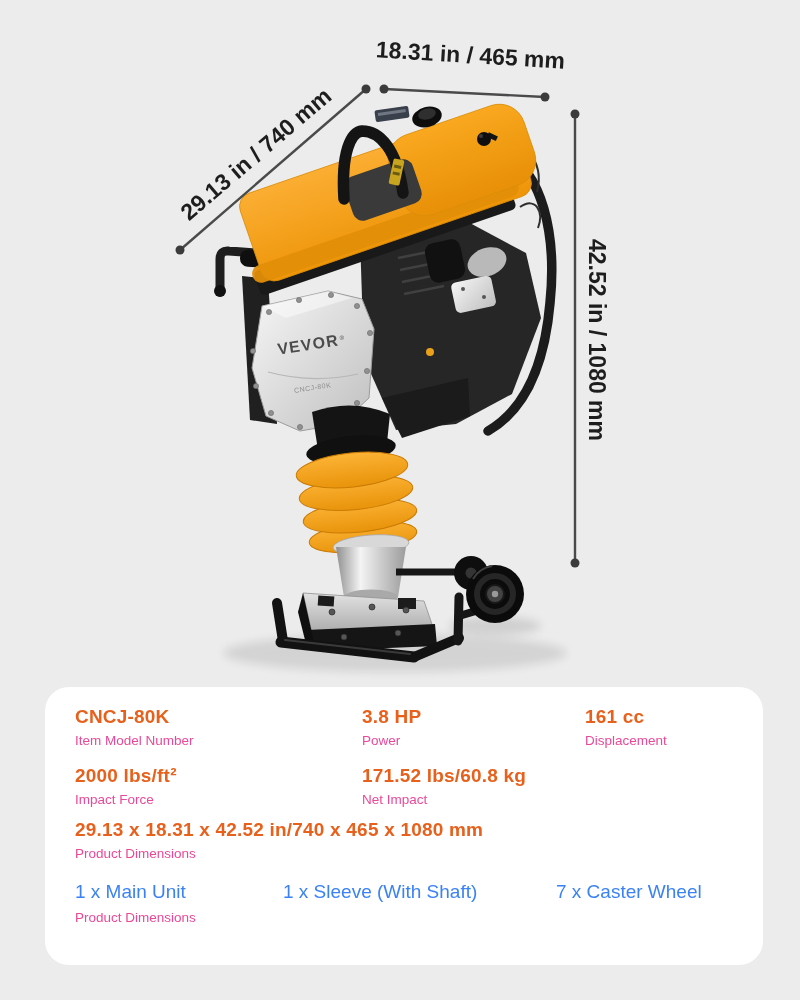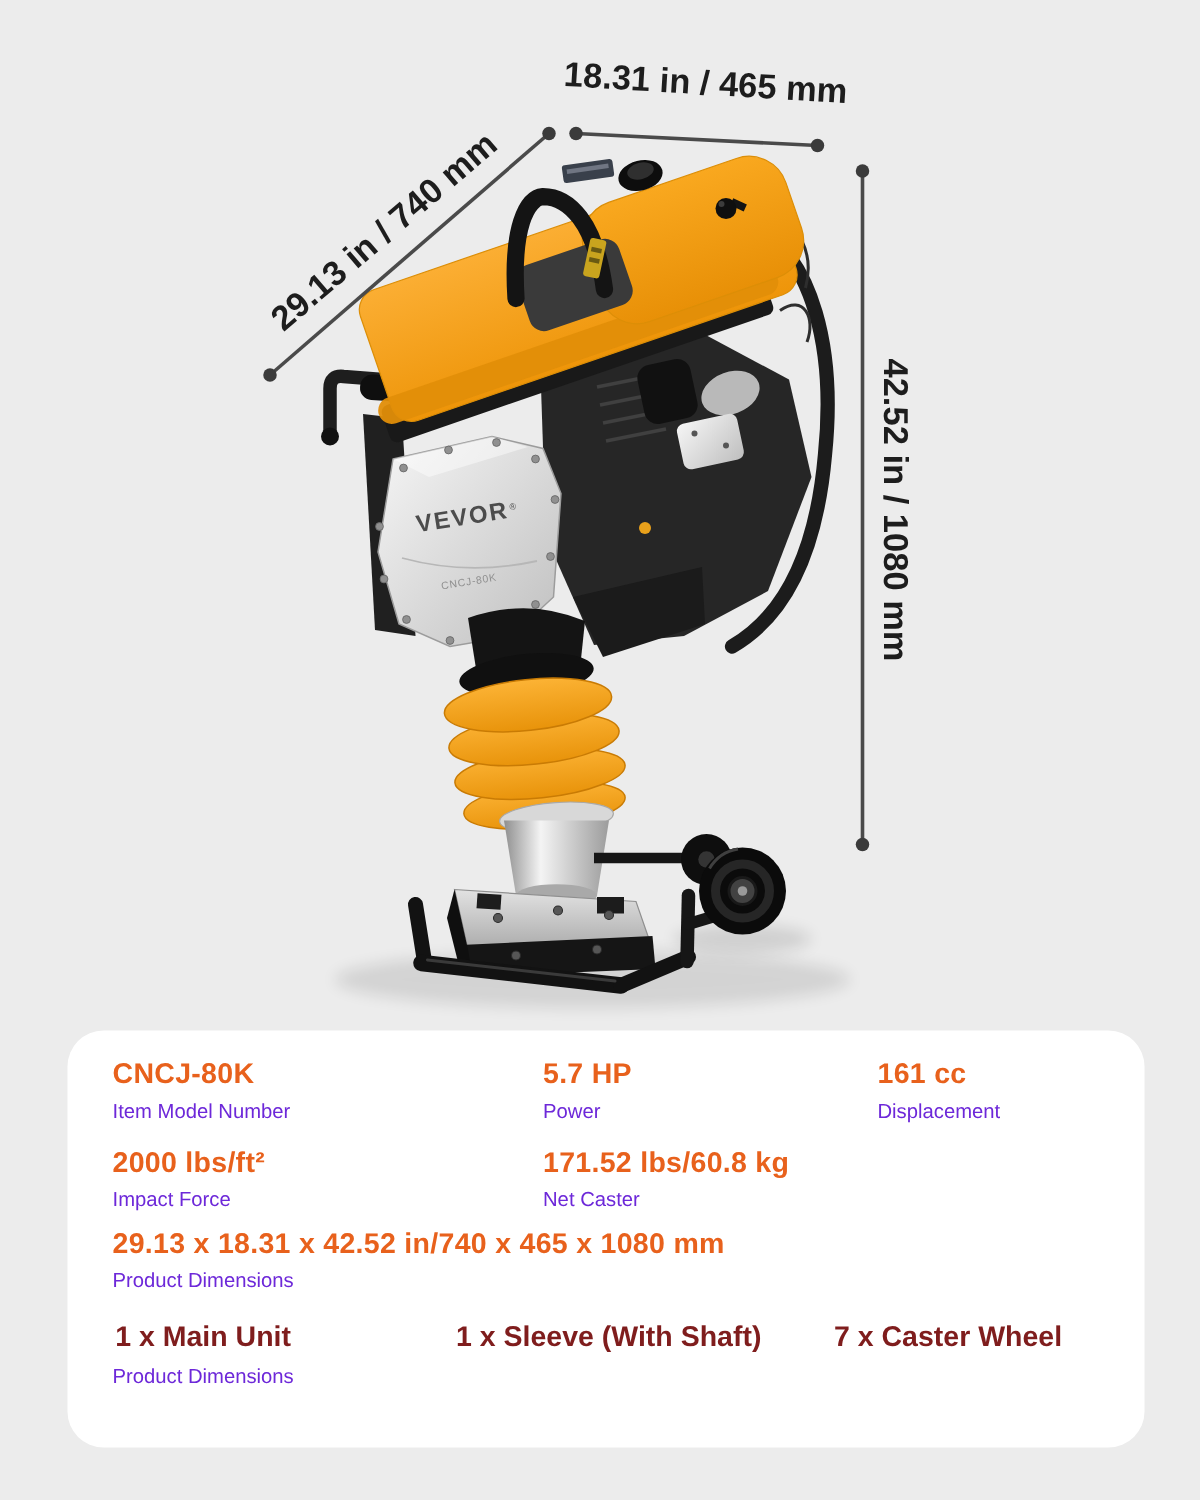--- a/index.html
+++ b/index.html
@@ -15,26 +15,26 @@
   .spec-panel{
     position:absolute;left:45px;top:687px;width:718px;height:278px;
     background:#FFFFFF;border-radius:24px;
   }
   .spec-cell{position:absolute;}
   .spec-value{
     font-size:19px;font-weight:bold;color:#E8611C;
     line-height:24px;white-space:nowrap;letter-spacing:0.2px;
   }
   .spec-label{
-    font-size:13.5px;color:#6d28d9;line-height:20px;
+    font-size:13.5px;color:#ec4899;line-height:20px;
     margin-top:2px;white-space:nowrap;
   }
   .contents-line{
-    font-size:19px;font-weight:bold;color:#7f1d1d;
-    line-height:29px;white-space:nowrap;text-align:center;
+    font-size:19px;font-weight:normal;color:#3b82f6;
+    line-height:29px;white-space:nowrap;
   }
 </style>
 </head>
 <body>
 
 <div class="stage">
 
   <svg class="photo-svg" width="800" height="1000" viewBox="0 0 800 1000">
     <defs>
       <linearGradient id="gOr" x1="0" y1="0" x2="0" y2="1">
@@ -232,47 +232,47 @@
     </g>
   </svg>
 
   <div class="spec-panel">
 
     <div class="spec-cell" style="left:30px;top:18px">
       <div class="spec-value">CNCJ-80K</div>
       <div class="spec-label">Item Model Number</div>
     </div>
     <div class="spec-cell" style="left:317px;top:18px">
-      <div class="spec-value">5.7 HP</div>
+      <div class="spec-value">3.8 HP</div>
       <div class="spec-label">Power</div>
     </div>
     <div class="spec-cell" style="left:540px;top:18px">
       <div class="spec-value">161 cc</div>
       <div class="spec-label">Displacement</div>
     </div>
 
     <div class="spec-cell" style="left:30px;top:77px">
       <div class="spec-value">2000 lbs/ft²</div>
       <div class="spec-label">Impact Force</div>
     </div>
     <div class="spec-cell" style="left:317px;top:77px">
       <div class="spec-value">171.52 lbs/60.8 kg</div>
-      <div class="spec-label">Net Caster</div>
+      <div class="spec-label">Net Impact</div>
     </div>
 
     <div class="spec-cell" style="left:30px;top:131px">
       <div class="spec-value">29.13 x 18.31 x 42.52 in/740 x 465 x 1080 mm</div>
       <div class="spec-label">Product Dimensions</div>
     </div>
 
     <div class="spec-cell" style="left:30px;top:190px">
       <div class="contents-line">1 x Main Unit</div>
       <div class="spec-label">Product Dimensions</div>
     </div>
-    <div class="spec-cell" style="left:259px;top:190px">
+    <div class="spec-cell" style="left:238px;top:190px">
       <div class="contents-line">1 x Sleeve (With Shaft)</div>
     </div>
     <div class="spec-cell" style="left:511px;top:190px">
       <div class="contents-line">7 x Caster Wheel</div>
     </div>
 
   </div>
 </div>
 
 </body></html>

